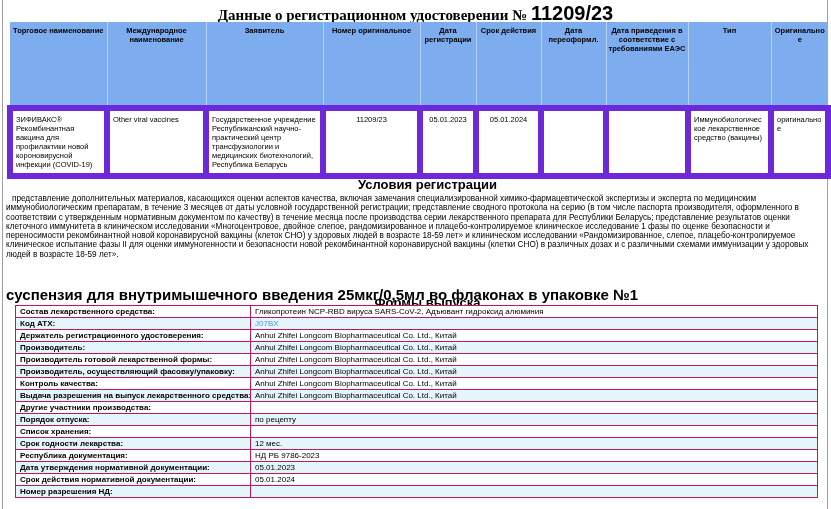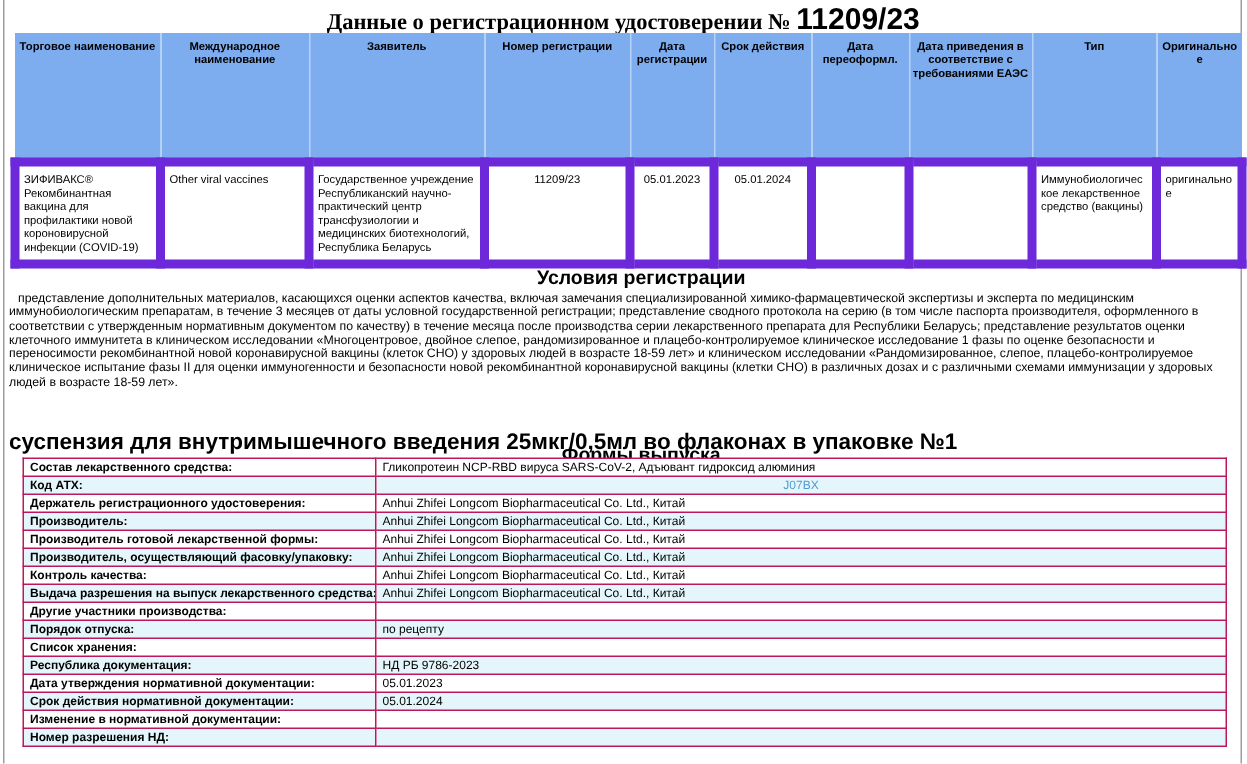--- a/index.html
+++ b/index.html
@@ -43,21 +43,21 @@
 
   
   table.details { position:absolute; top:305px; left:15px; width:802px;
     border-collapse:collapse; table-layout:fixed; }
   table.details td { font-size:8px; line-height:9px; padding:1px 4px;
     height:10.6px; border:1px solid #be185d; vertical-align:middle;
     overflow:hidden; white-space:nowrap; }
   table.details td.lbl { font-weight:bold; }
   table.details tr:nth-child(even) td { background:#e4f6fb; }
   table.details tr:nth-child(odd) td { background:#fff; }
-  table.details td.link { color:#4f9bd5; cursor:pointer;text-align:center; }
+  table.details td.link { color:#4f9bd5; cursor:pointer; }
 </style>
 </head>
 <body>
 
 <div class="page-border" id="border-left"></div>
 <div class="page-border" id="border-right"></div>
 
 <div class="title">
   <span class="pre">Данные о регистрационном удостоверении № </span><span class="num">11209/23</span>
 </div>
@@ -73,21 +73,21 @@
     <col style="width:65px">
       <col style="width:82px">
       <col style="width:83px">
     <col style="width:57px">
   </colgroup>
   <thead>
     <tr>
       <th>Торговое наименование</th>
       <th>Международное наименование</th>
       <th>Заявитель</th>
-      <th>Номер регистрации</th>
+      <th>Номер оригинальное</th>
       <th>Дата регистрации</th>
       <th>Срок действия</th>
       <th>Дата переоформл.</th>
       <th>Дата приведения в соответствие с требованиями ЕАЭС</th>
       <th>Тип</th>
       <th>Оригинальное</th>
     </tr>
   </thead>
   <tbody>
     <tr>
@@ -155,33 +155,33 @@
     </tr>
     <tr>
       <td class="lbl">Порядок отпуска:</td>
       <td>по рецепту</td>
     </tr>
     <tr>
       <td class="lbl">Список хранения:</td>
       <td></td>
     </tr>
     <tr>
+      <td class="lbl">Срок годности лекарства:</td>
+      <td>12 мес.</td>
+    </tr>
+    <tr>
       <td class="lbl">Республика документация:</td>
       <td>НД РБ 9786-2023</td>
     </tr>
     <tr>
       <td class="lbl">Дата утверждения нормативной документации:</td>
       <td>05.01.2023</td>
     </tr>
     <tr>
       <td class="lbl">Срок действия нормативной документации:</td>
       <td>05.01.2024</td>
     </tr>
     <tr>
-      <td class="lbl">Изменение в нормативной документации:</td>
-      <td></td>
-    </tr>
-    <tr>
       <td class="lbl">Номер разрешения НД:</td>
       <td></td>
     </tr>
   </tbody>
 </table>
 
 </body></html>

